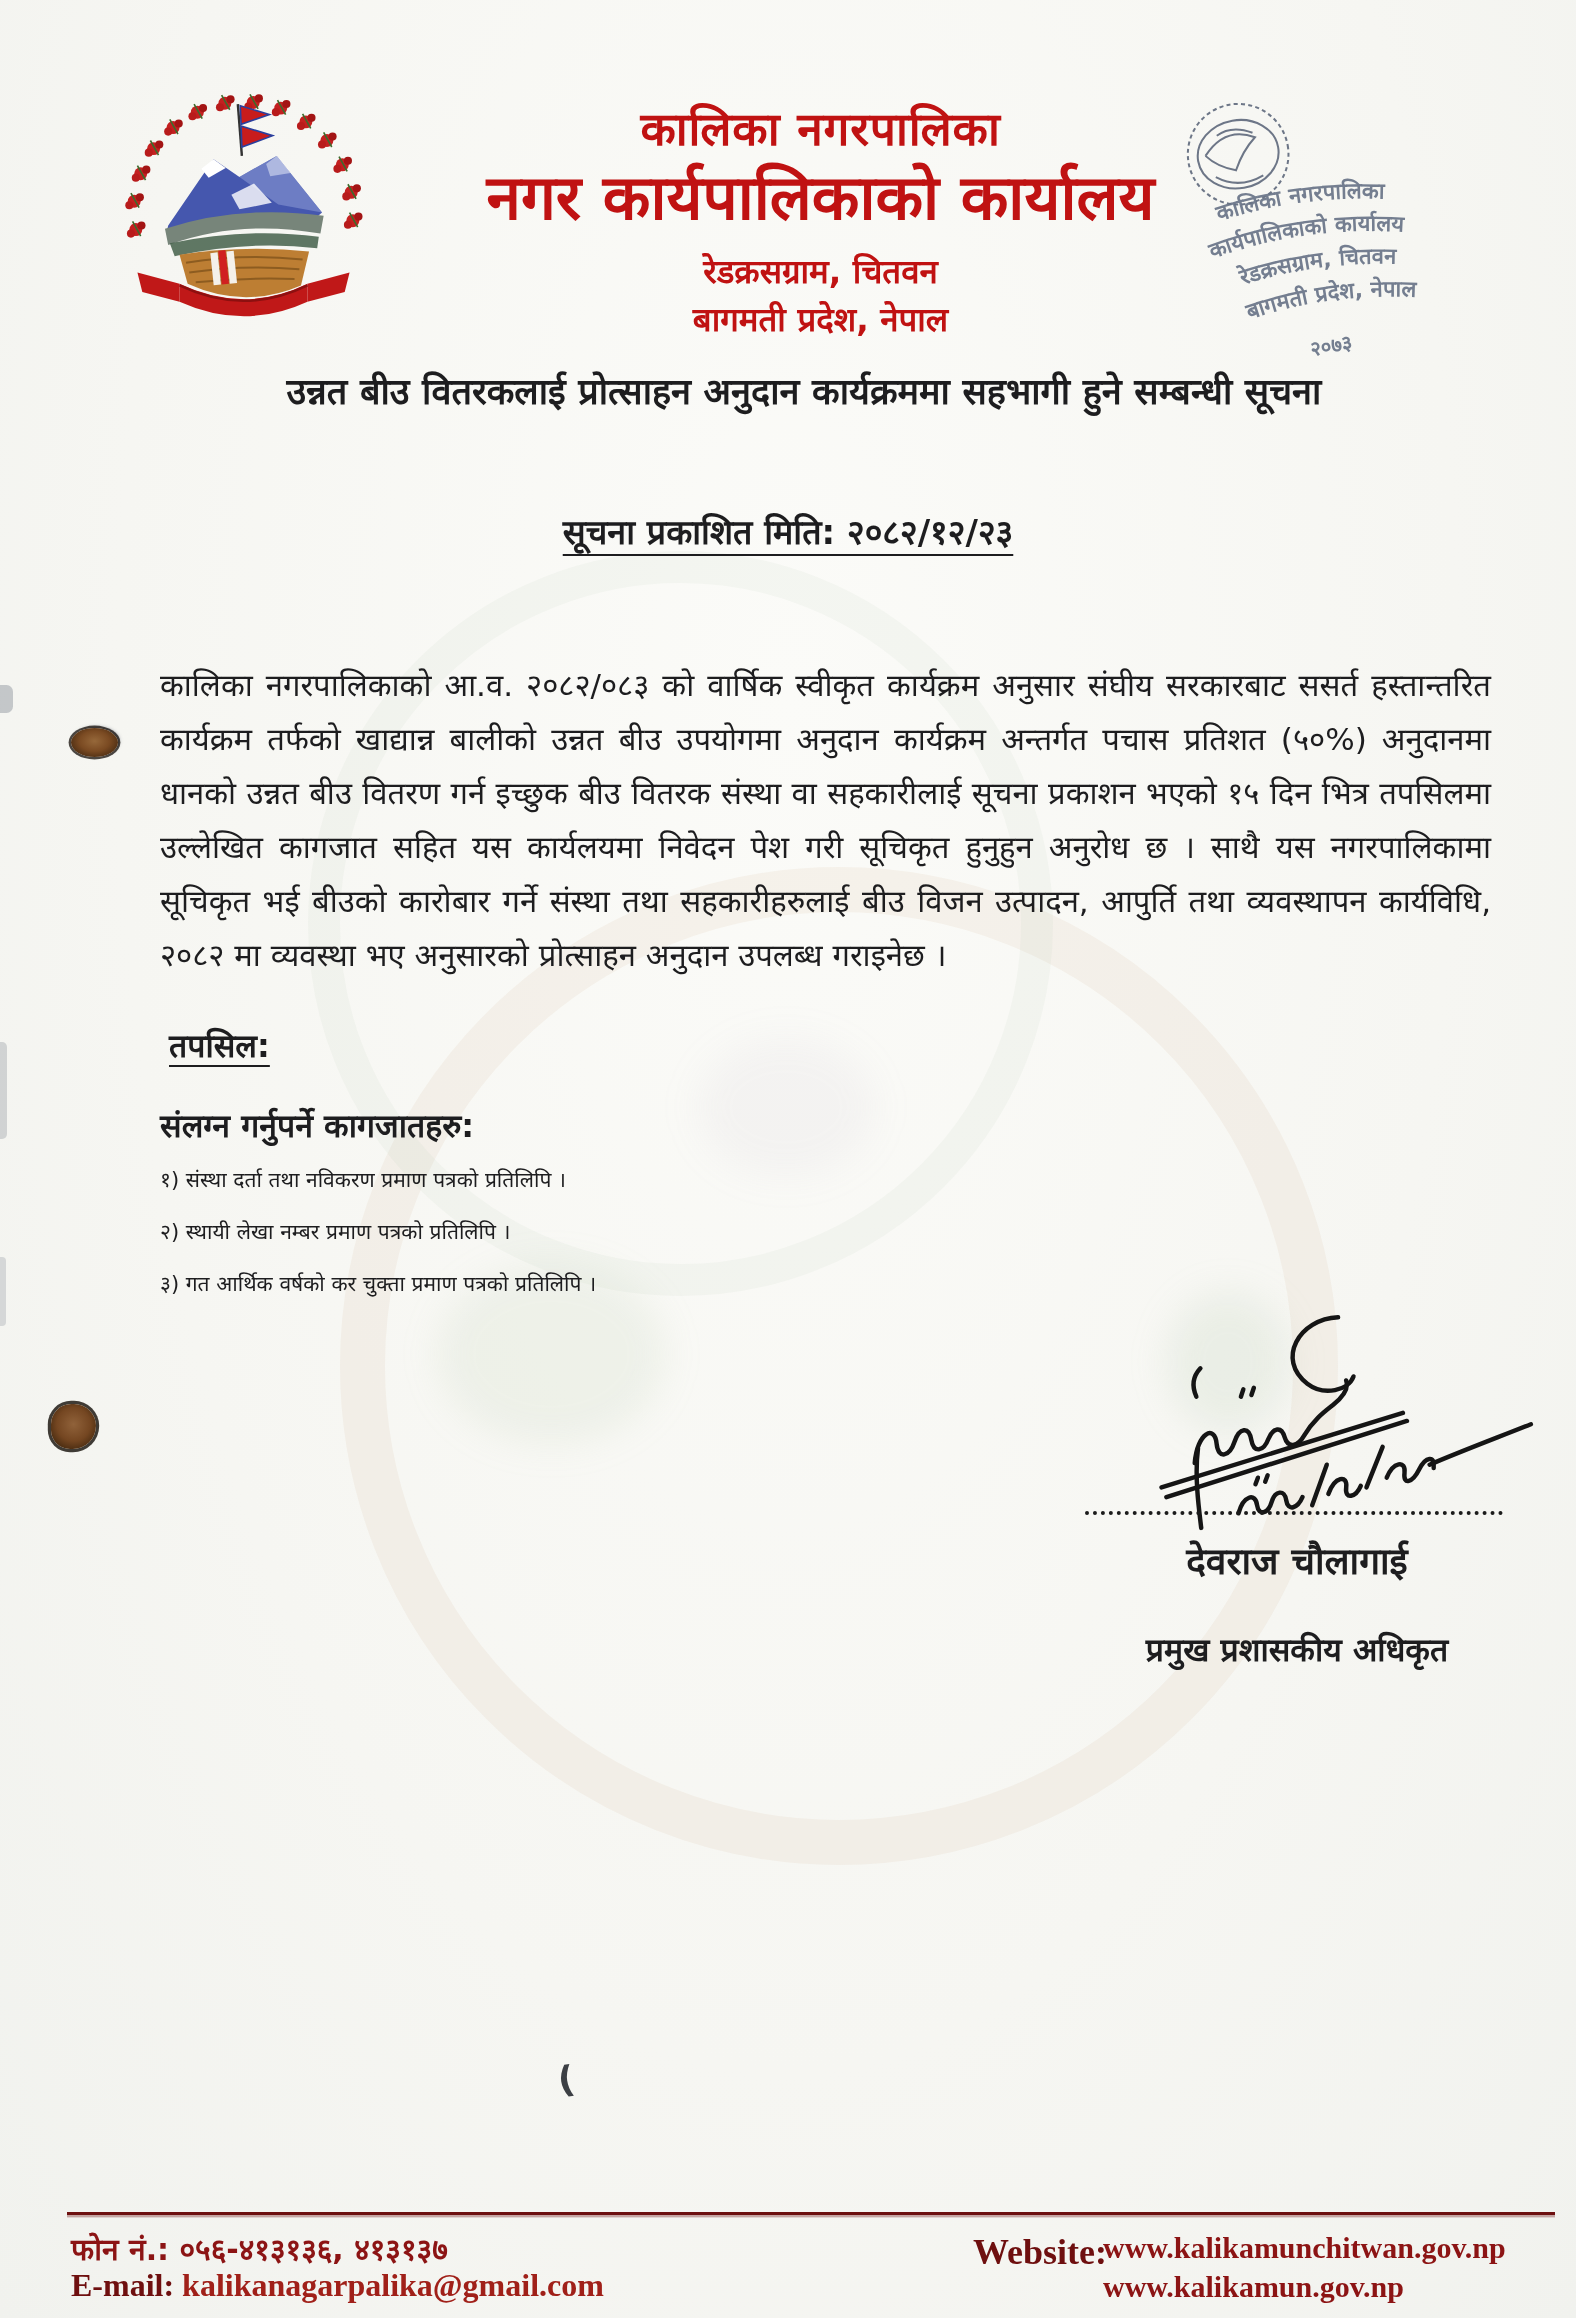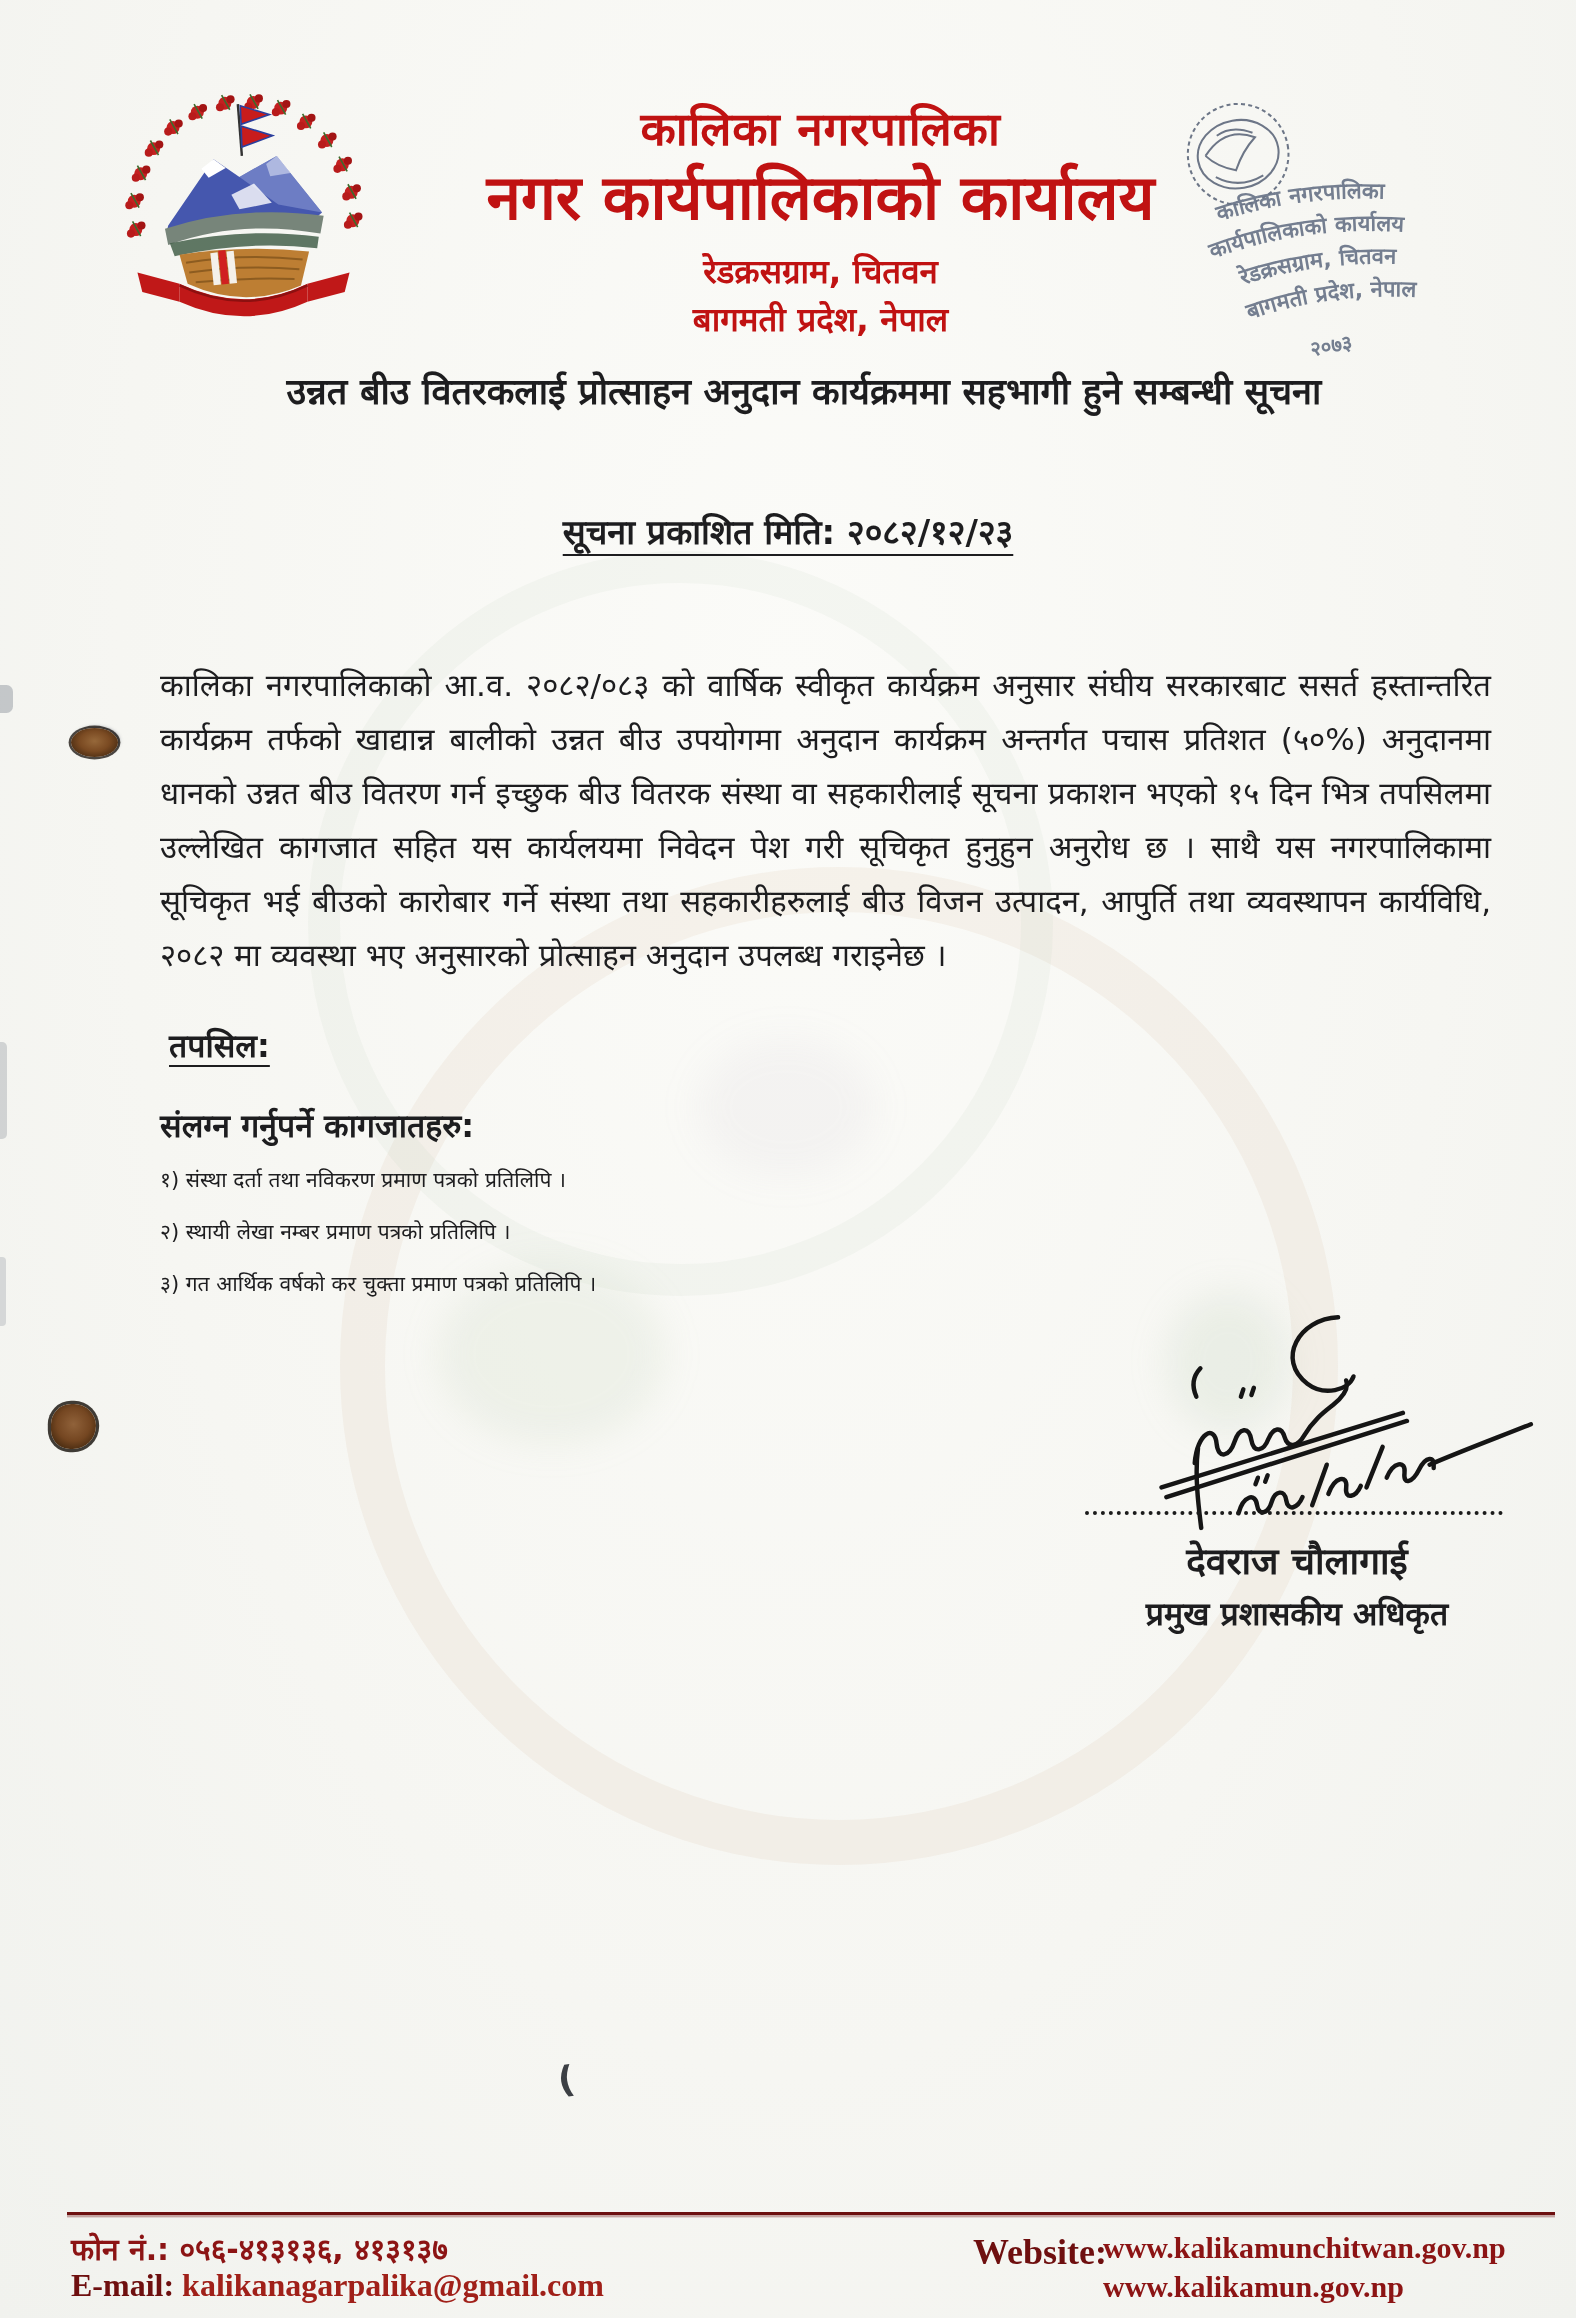--- a/index.html
+++ b/index.html
@@ -49,21 +49,21 @@
     text-decoration:underline;text-decoration-thickness:2.4px;text-underline-offset:9.7px;}
   .notice-body{position:absolute;left:160px;top:658px;width:1331px;font-size:31px;line-height:54px;text-align:justify;z-index:2;}
   .tapasil{position:absolute;left:160px;top:1023px;font-size:32px;font-weight:bold;z-index:2;
     text-decoration:underline;text-decoration-thickness:2.4px;text-underline-offset:8px;margin-left:9px;}
   .docs-heading{position:absolute;left:160px;top:1103px;font-size:32px;font-weight:600;z-index:2;}
   .docs-list{position:absolute;left:160px;top:1154px;font-size:21px;line-height:52px;z-index:2;}
   
   .sig-svg{position:absolute;left:1119px;top:1293px;z-index:2;}
   .sig-dots{position:absolute;left:1085px;top:1511px;width:418px;border-bottom:4.9px dotted #1b1b1b;z-index:2;}
   .sig-name{position:absolute;left:1086px;top:1534px;width:422px;text-align:center;font-size:37px;font-weight:bold;z-index:2;}
-  .sig-post{position:absolute;left:1070px;top:1591px;width:454px;text-align:center;font-size:32px;font-weight:bold;z-index:2;}
+  .sig-post{position:absolute;left:1070px;top:1627px;width:454px;text-align:center;font-size:32px;font-weight:bold;z-index:2;}
   
   .footer-rule{position:absolute;left:67px;top:2212px;width:1488px;height:3.2px;background:#6d1010;z-index:2;
     box-shadow:0 2.4px 0 rgba(109,16,16,.35);}
   .ft{position:absolute;z-index:2;font-weight:bold;}
   .ft-phone{left:71px;top:2228px;font-size:30px;color:#8c1414;}
   .ft-email{left:71px;top:2267px;font-size:32px;font-family:"Liberation Serif","DejaVu Serif",serif;}
   .ft-email .lbl{color:#6e0f0f;}
   .ft-email .val{color:#a02019;}
   .ft-weblabel{left:973px;top:2231px;font-size:36px;color:#6e0f0f;font-family:"Liberation Serif","DejaVu Serif",serif;}
   .ft-web1{left:1103px;top:2231px;font-size:30px;color:#8c1414;font-family:"Liberation Serif","DejaVu Serif",serif;}

